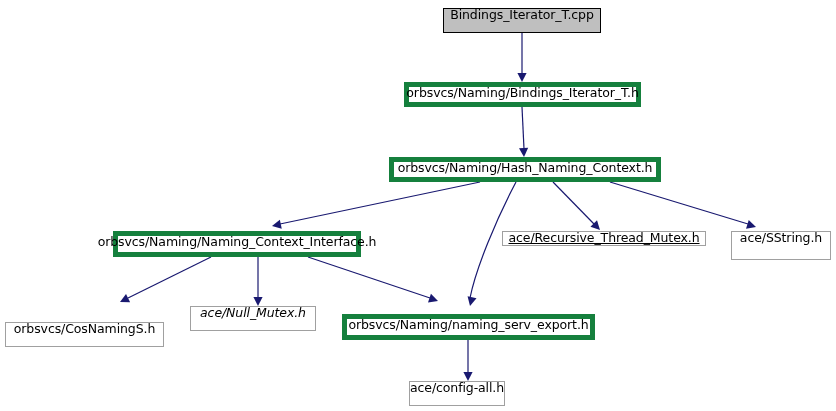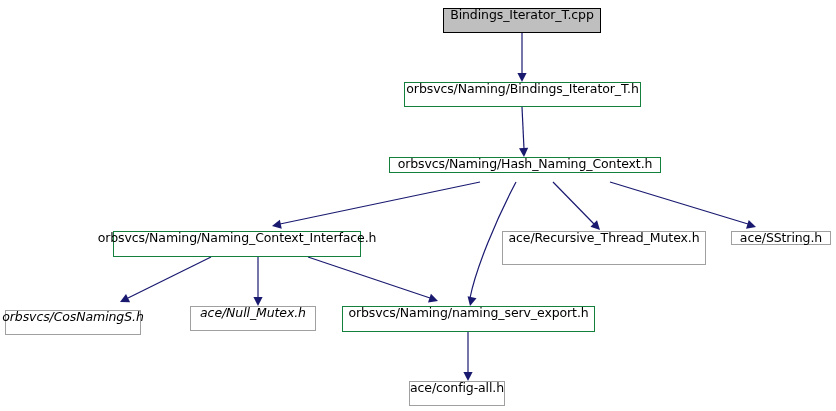--- a/index.html
+++ b/index.html
@@ -33,21 +33,21 @@
     white-space: nowrap;
     background: #ffffff;
     border: 1px solid #a0a0a0;
     color: #000000;
     font-size: 12.5px;
     line-height: 1;
     letter-spacing: -0.1px;
     z-index: 2;
   }
   .node.internal {
-    border: 1px solid #15803d;
+    border: 5px solid #15803d;
   }
   .node.root {
     border: 1px solid #000000;
     background: #bfbfbf;
   }
   .node-label {
     display: block;
     padding: 0 7px;
   }
 </style>
@@ -79,39 +79,39 @@
       <polygon points="-9,-4.6 0,0 -9,4.6" fill="#191970" transform="translate(468,381) rotate(90)"></polygon>
     </svg>
 
   <div id="node-layer">
       <div class="node root" style="left: 443px; top: 8px; width: 158px; height: 25px;">
         <span class="node-label">Bindings_Iterator_T.cpp</span>
       </div>
       <div class="node internal" style="left: 404px; top: 82px; width: 237px; height: 25px;">
         <span class="node-label">orbsvcs/Naming/Bindings_Iterator_T.h</span>
       </div>
-      <div class="node internal" style="left: 389px; top: 157px; width: 272px; height: 16px;">
+      <div class="node internal" style="left: 389px; top: 157px; width: 272px; height: 25px;">
         <span class="node-label">orbsvcs/Naming/Hash_Naming_Context.h</span>
       </div>
       <div class="node internal" style="left: 113px; top: 231px; width: 248px; height: 26px;">
         <span class="node-label">orbsvcs/Naming/Naming_Context_Interface.h</span>
       </div>
-      <div class="node leaf" style="left: 502px; top: 231px; width: 204px; height: 34px;">
+      <div class="node leaf" style="left: 502px; top: 231px; width: 204px; height: 15px; text-decoration: underline;">
         <span class="node-label">ace/Recursive_Thread_Mutex.h</span>
       </div>
-      <div class="node leaf" style="left: 731px; top: 231px; width: 100px; height: 14px;">
+      <div class="node leaf" style="left: 731px; top: 231px; width: 100px; height: 29px;">
         <span class="node-label">ace/SString.h</span>
       </div>
-      <div class="node leaf" style="left: 5px; top: 310px; width: 136px; height: 25px; font-style: italic;">
+      <div class="node leaf" style="left: 5px; top: 322px; width: 159px; height: 25px;">
         <span class="node-label">orbsvcs/CosNamingS.h</span>
       </div>
       <div class="node leaf" style="left: 190px; top: 306px; width: 126px; height: 25px; font-style: italic;">
         <span class="node-label">ace/Null_Mutex.h</span>
       </div>
-      <div class="node internal" style="left: 342px; top: 306px; width: 253px; height: 26px;">
+      <div class="node internal" style="left: 342px; top: 314px; width: 253px; height: 26px;">
         <span class="node-label">orbsvcs/Naming/naming_serv_export.h</span>
       </div>
       <div class="node leaf" style="left: 409px; top: 381px; width: 96px; height: 25px;">
         <span class="node-label">ace/config-all.h</span>
       </div>
     </div>
 
 </div>
 
 </body></html>

